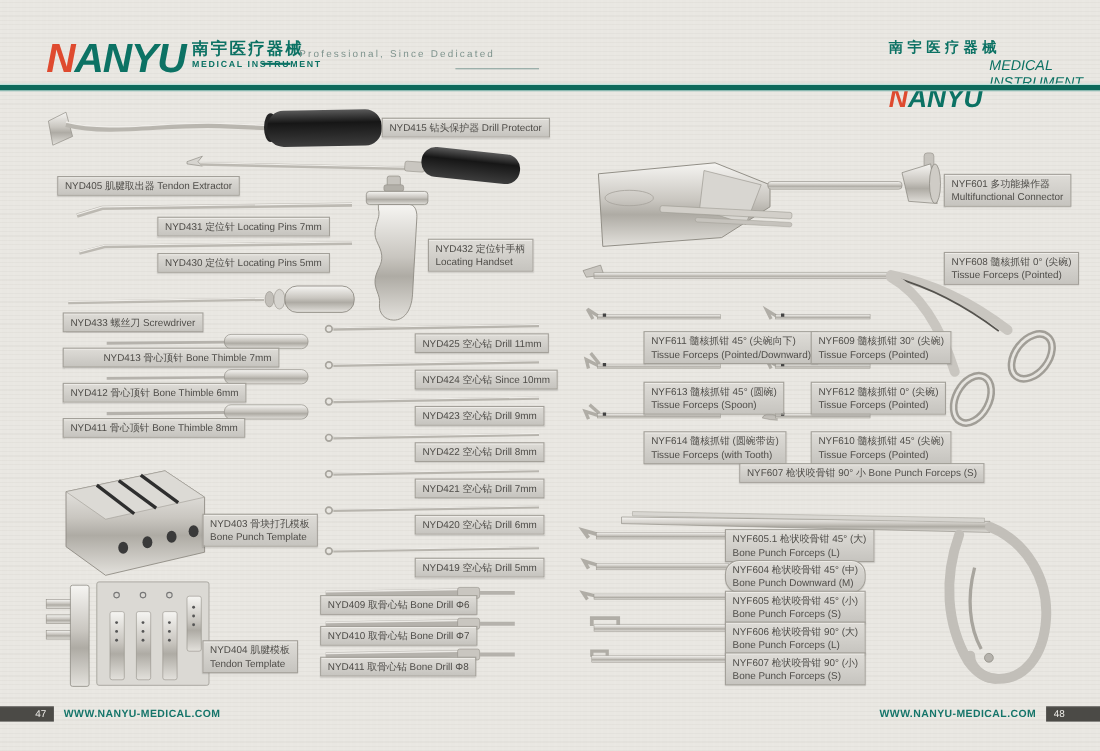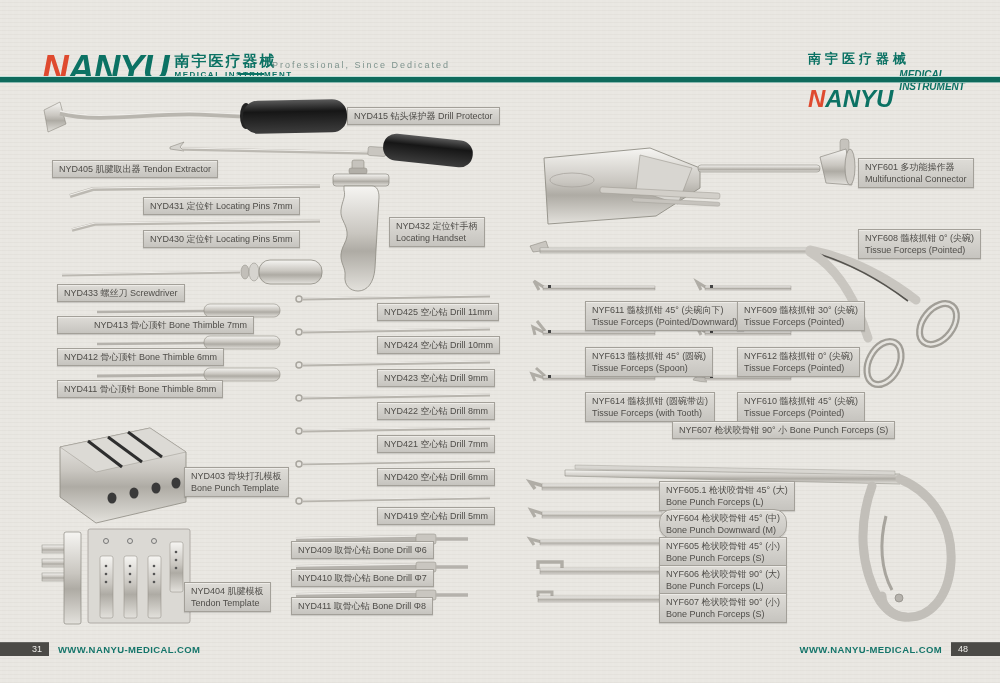--- a/index.html
+++ b/index.html
@@ -4,40 +4,40 @@
 <style>
   html,body{margin:0;padding:0;}
   .page{position:relative;width:1000px;height:683px;overflow:hidden;
     font-family:"Liberation Sans","DejaVu Sans",sans-serif;
     background-color:#e9e7e2;
     background-image:
       repeating-linear-gradient(0deg, rgba(120,115,105,0.05) 0px, rgba(120,115,105,0.05) 1px, transparent 1px, transparent 4px),
       repeating-linear-gradient(90deg, rgba(255,255,255,0.05) 0 2px, transparent 2px 6px);
   }
   
-  .hdr{position:absolute;left:0;top:0;width:1000px;height:76px;margin-top:16px;}
+  .hdr{position:absolute;left:0;top:0;width:1000px;height:76px;}
   .hdr-rule{position:absolute;left:0;top:76px;width:1000px;height:7px;
     background:linear-gradient(180deg,#bfe0da 0 1px,#0e6a5c 1px 6px,#8ab8b0 6px 7px);}
   .logoL{position:absolute;left:42px;top:34px;display:flex;align-items:flex-start;gap:6px;}
   .brand{font-style:italic;font-weight:bold;letter-spacing:-1px;color:#0c7264;line-height:1;}
   .brand.big{font-size:37px;}
   .brand.small{font-size:24px;letter-spacing:0;}
   .bN{color:#df4a2f;}
   .logoLtxt{padding-top:3px;}
   .logoLtxt .cn{color:#0c7264;font-weight:bold;font-size:15px;letter-spacing:2px;line-height:1.1;}
   .logoLtxt .sub{color:#0c7264;font-weight:bold;font-size:8px;letter-spacing:1.5px;}
   .sloganDash{position:absolute;left:238px;top:57px;width:26px;height:2px;background:#0c7264;}
   .slogan{position:absolute;left:272px;top:42px;}
   .scn{color:#0e7161;font-weight:bold;font-size:12px;letter-spacing:4px;}
   .sen{color:#7e938d;font-size:9px;letter-spacing:2px;margin-top:2px;}
   .sloganLine{position:absolute;left:414px;top:62px;width:76px;height:1px;background:#8aa49e;}
   .logoR{position:absolute;left:808px;top:34px;}
   .rcn{color:#0c7264;font-weight:bold;font-size:13px;letter-spacing:4px;}
   .rrow{display:flex;align-items:flex-end;gap:6px;margin-top:1px;}
-  .rsub{color:#0c7264;font-weight:bold;font-style:italic;font-size:10px;line-height:1.15;padding-bottom:19px;}
+  .rsub{color:#0c7264;font-weight:normal;font-style:italic;font-size:13px;line-height:1.15;padding-bottom:19px;}
   
   .lbl{position:absolute;background:linear-gradient(180deg,#dedcd7,#c6c4bf);
     border:1px solid #a3a099;box-shadow:inset 0 1px 0 #edebe7,0 1px 1px rgba(0,0,0,.12);
     color:#4f4d49;font-size:9px;line-height:1.35;padding:2px 6px;white-space:nowrap;z-index:3;}
   
   .banner{position:absolute;left:530px;top:108px;height:18px;border-radius:10px;z-index:3;
     background:linear-gradient(180deg,#1a8970,#085346);color:#fff;display:inline-flex;align-items:center;
     gap:8px;padding:0 18px 0 11px;font-size:10.5px;font-weight:bold;
     box-shadow:0 1px 2px rgba(0,0,0,.3),inset 0 1px 0 rgba(255,255,255,.35);}
   
@@ -360,21 +360,21 @@
       <div class="lbl" style="left: 57px; top: 348px;">
         <div>NYD412 骨心顶针 Bone Thimble  6mm</div>
       </div>
       <div class="lbl" style="left: 57px; top: 380px;">
         <div>NYD411 骨心顶针 Bone Thimble  8mm</div>
       </div>
       <div class="lbl" style="left: 377px; top: 303px;">
         <div>NYD425 空心钻 Drill  11mm</div>
       </div>
       <div class="lbl" style="left: 377px; top: 336px;">
-        <div>NYD424 空心钻 Drill  10mm</div>
+        <div>NYD424 空心钻 Since  10mm</div>
       </div>
       <div class="lbl" style="left: 377px; top: 369px;">
         <div>NYD423 空心钻 Drill  9mm</div>
       </div>
       <div class="lbl" style="left: 377px; top: 402px;">
         <div>NYD422 空心钻 Drill  8mm</div>
       </div>
       <div class="lbl" style="left: 377px; top: 435px;">
         <div>NYD421 空心钻 Drill  7mm</div>
       </div>
@@ -452,21 +452,21 @@
         <div>NYF606 枪状咬骨钳 90° (大)</div>
         <div>Bone Punch Forceps (L)</div>
       </div>
       <div class="lbl" style="left: 659px; top: 593px;">
         <div>NYF607 枪状咬骨钳 90° (小)</div>
         <div>Bone Punch Forceps (S)</div>
       </div>
     </div>
 
   <div class="footL">
-    <div class="pagenum l">31</div>
+    <div class="pagenum l">47</div>
     <div class="url">WWW.NANYU-MEDICAL.COM</div>
   </div>
   <div class="footR">
     <div class="pagenum r">48</div>
     <div class="url">WWW.NANYU-MEDICAL.COM</div>
   </div>
 
 </div>
 
 </body></html>

